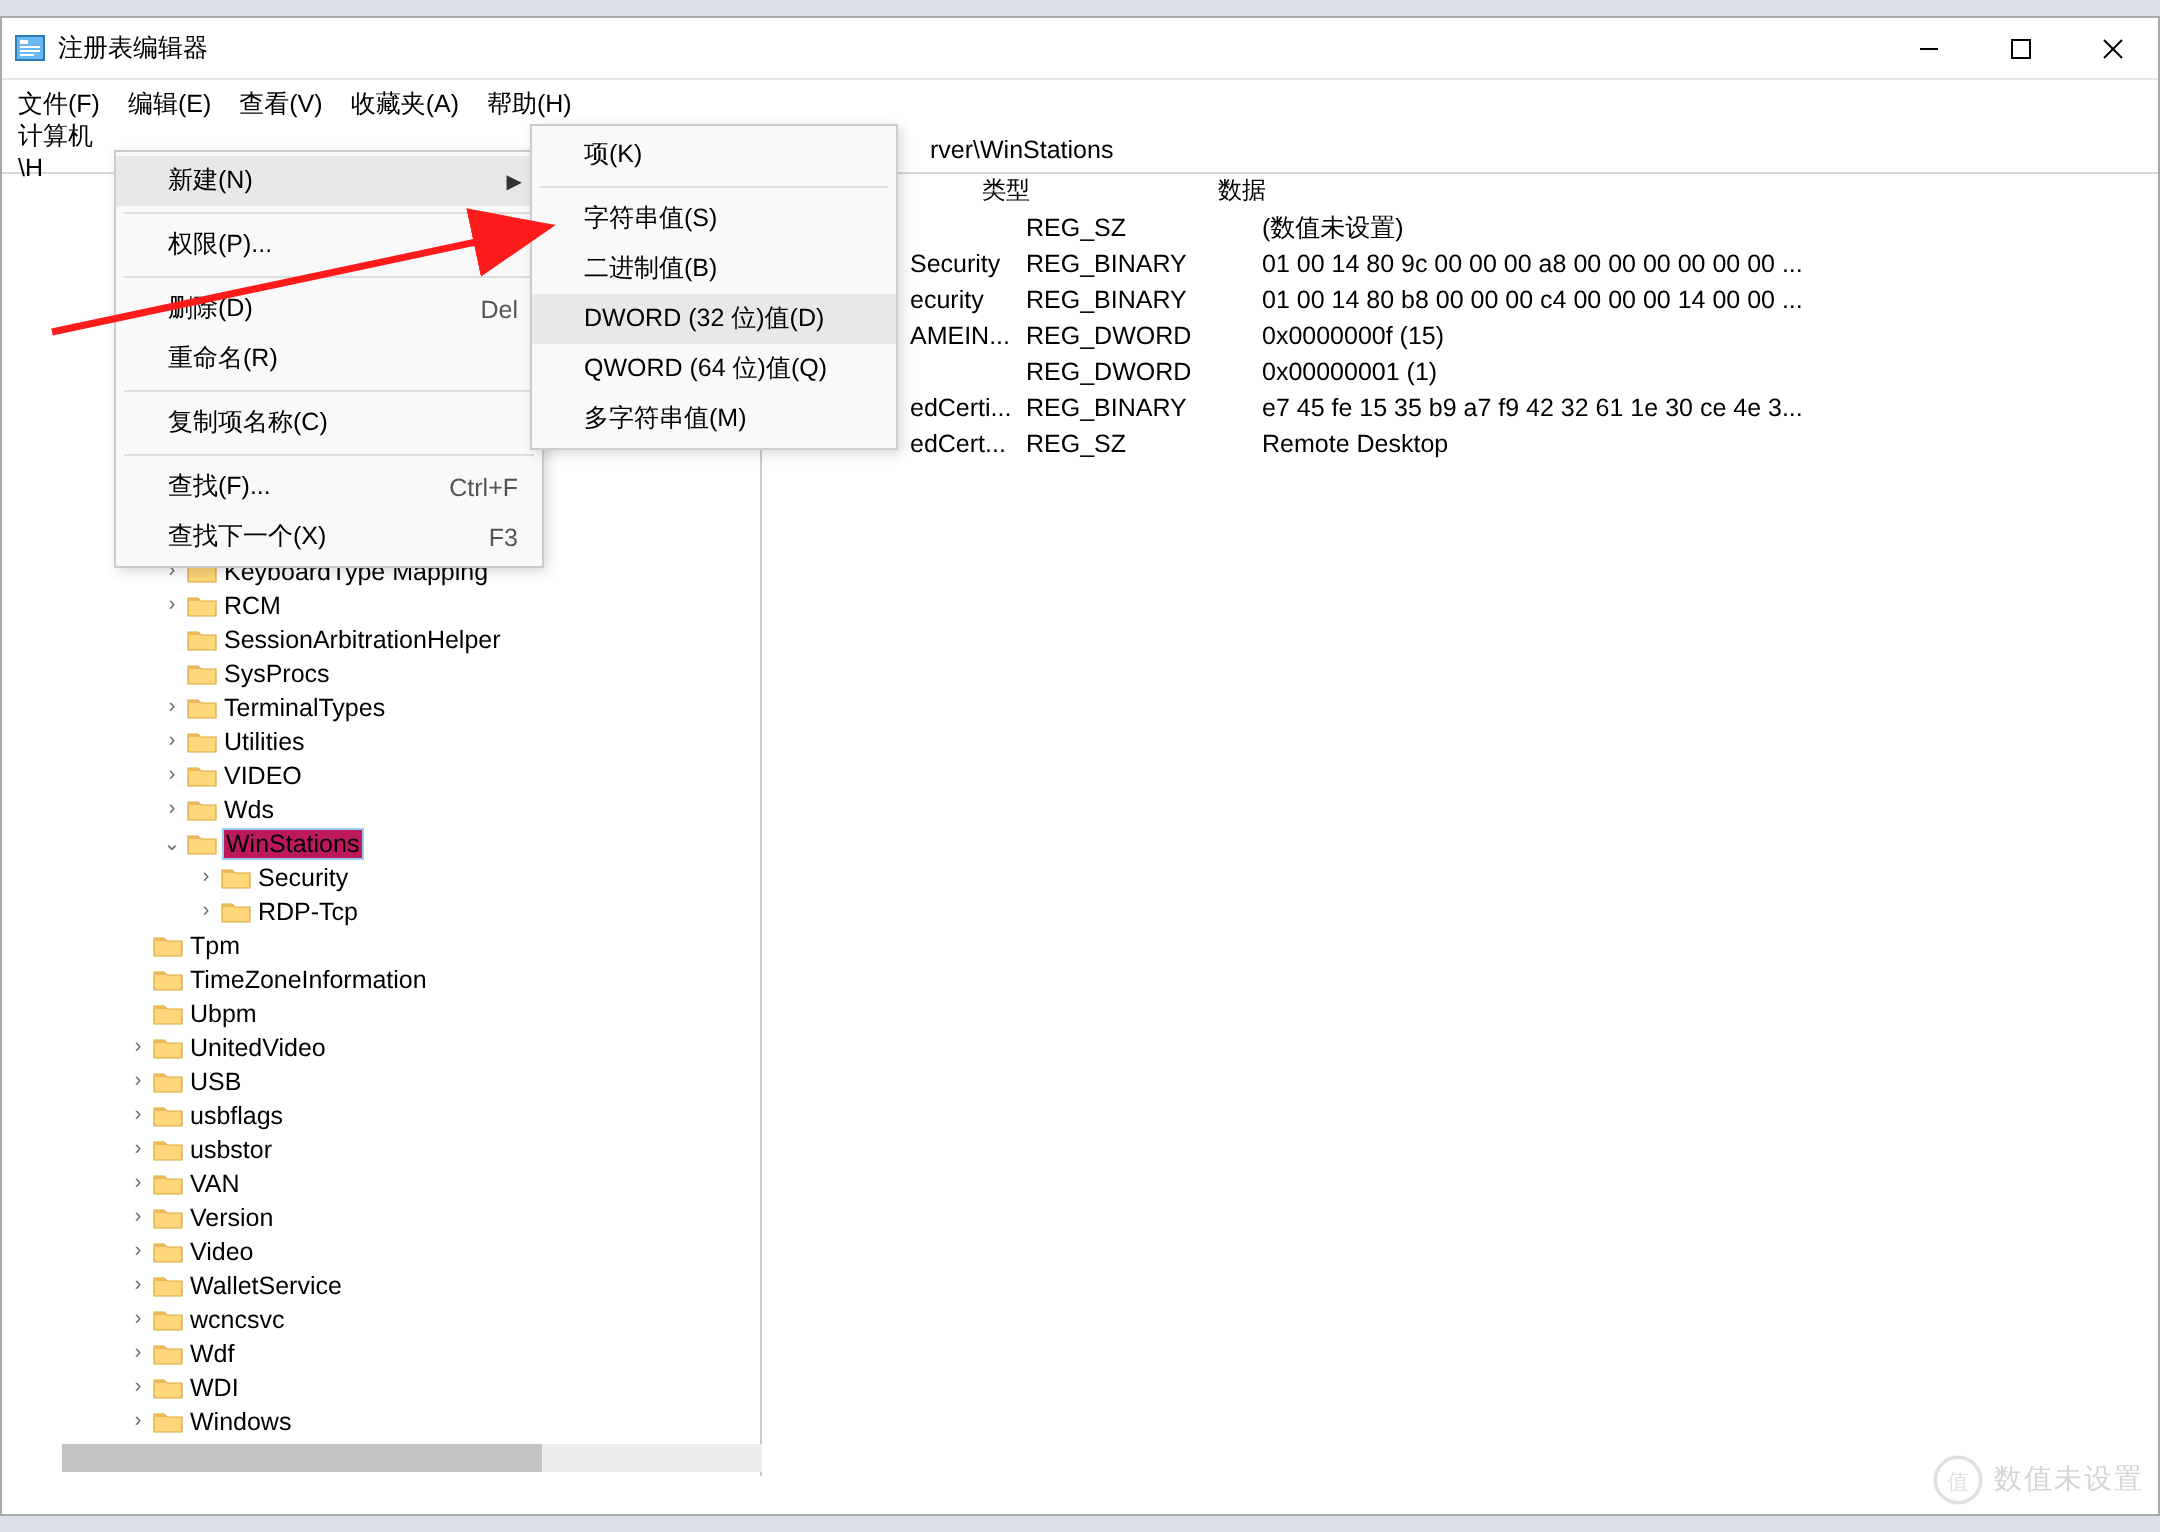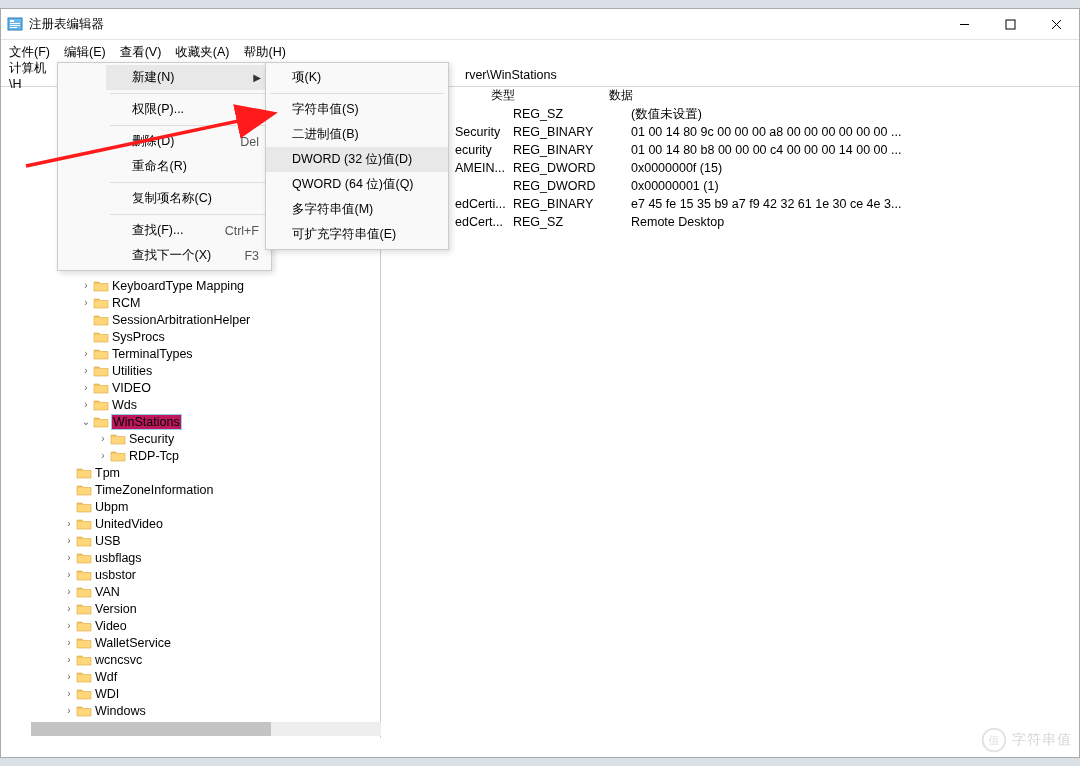--- a/index.html
+++ b/index.html
@@ -430,21 +430,21 @@
           </div>
           <div class="row">
             <div class="cell-n">edCert...</div>
             <div class="cell-t">REG_SZ</div>
             <div class="cell-d">Remote Desktop</div>
           </div>
         </div>
     </div>
   </div>
 
-  <div class="ctxmenu" style="left:56px; top:53px; width:215px;padding-left:48px;">
+  <div class="ctxmenu" style="left:56px; top:66px; width:215px;">
     <div class="mi hi">
         <span>新建(N)</span>
         <span class="arrow">▶</span>
       </div>
     <hr>
     <div class="mi">
         <span>权限(P)...</span>
       </div>
     <hr>
     <div class="mi">
@@ -481,35 +481,32 @@
         <span>二进制值(B)</span>
       </div>
     <div class="mi hi">
         <span>DWORD (32 位)值(D)</span>
       </div>
     <div class="mi">
         <span>QWORD (64 位)值(Q)</span>
       </div>
     <div class="mi">
         <span>多字符串值(M)</span>
-      </div>
-    <div class="mi">
-        <span>可扩充字符串值(E)</span>
       </div>
   </div>
 
   <svg class="redarrow" width="280" height="70">
     <defs>
         <marker id="ah" markerWidth="12" markerHeight="12" refX="10" refY="5" orient="auto">
           <path d="M0,0 L12,5 L0,10 Z" fill="#ff1b1b"></path>
         </marker>
       </defs>
     <line x1="5" y1="62" x2="250" y2="10" stroke="#ff1b1b" stroke-width="3.5" marker-end="url(#ah)"></line>
   </svg>
 </div>
 
 <div class="watermark">
   <svg class="wm-svg" viewBox="0 0 32 32">
       <circle cx="16" cy="16" r="13" fill="none" stroke="currentColor" stroke-width="2"></circle>
       <text x="16" y="21" text-anchor="middle" font-size="14" fill="currentColor">值</text>
     </svg>
-  <span class="wmtxt">字符串值</span>
+  <span class="wmtxt">数值未设置</span>
 </div>
 
 </body></html>

